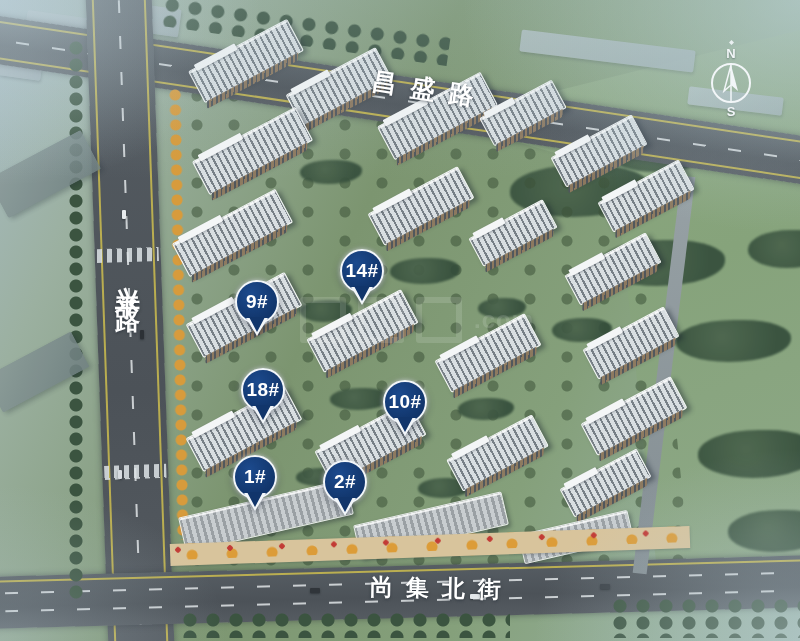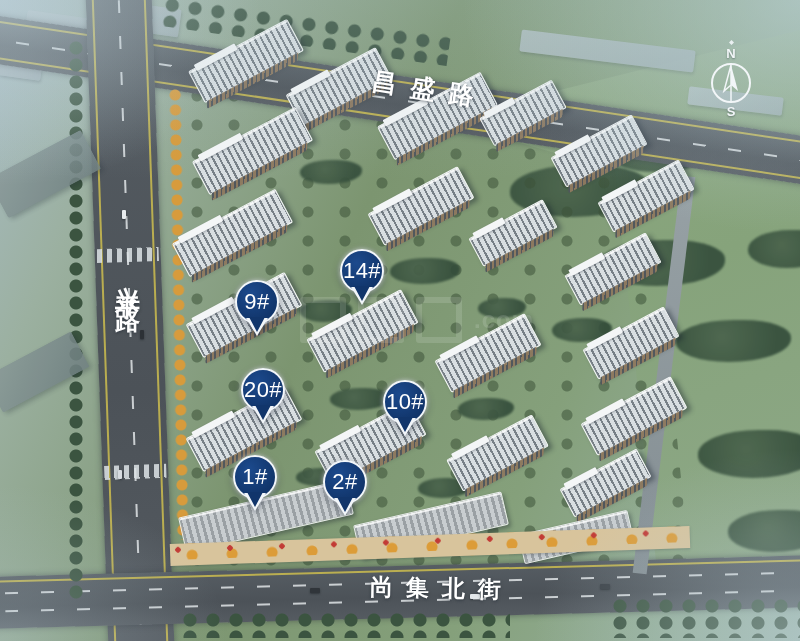--- a/index.html
+++ b/index.html
@@ -71,21 +71,21 @@
   .label-top{left:372px;top:64px;font-size:25px;letter-spacing:14px;transform:rotate(9deg);transform-origin:left center;}
   .label-left{left:112px;top:266px;font-size:25px;writing-mode:vertical-lr;text-orientation:upright;letter-spacing:11px;}
   .label-bottom{left:370px;top:573px;font-size:23px;letter-spacing:13px;transform:rotate(1deg);}
   
   .pin{width:44px;height:60px;filter:drop-shadow(0 2px 3px rgba(10,20,40,.45));cursor:pointer;}
   .pin-head{box-sizing:border-box;width:44px;height:44px;border-radius:50%;
     background:radial-gradient(circle at 36% 30%,#1c4a8d,var(--pin-fill,#11356b) 72%);
     border:2.5px solid var(--pin-border,#f2f6fa);
     box-shadow:0 0 5px rgba(255,255,255,.7);
     display:flex;align-items:center;justify-content:center;}
-  .pin-label{color:#fff;font-weight:normal;font-size:22px;letter-spacing:.5px;}
+  .pin-label{color:#fff;font-weight:bold;font-size:19px;letter-spacing:.5px;}
   .pin-tail-outer{position:absolute;top:38px;left:50%;transform:translateX(-50%);width:0;height:0;
     border-left:11px solid transparent;border-right:11px solid transparent;border-top:18px solid var(--pin-border,#f2f6fa);}
   .pin-tail-inner{position:absolute;top:37px;left:50%;transform:translateX(-50%);width:0;height:0;
     border-left:8px solid transparent;border-right:8px solid transparent;border-top:15px solid var(--pin-fill,#11356b);}
   
   .phase-badge{left:32px;top:571px;width:116px;height:42px;border-radius:10px;
     background:var(--badge-bg,#1d3e7d);border:3px solid var(--badge-border,#e3eaf1);
     display:flex;align-items:center;justify-content:center;
     color:#fff;font-size:27px;font-weight:bold;letter-spacing:9px;text-indent:9px;
     box-shadow:0 2px 5px rgba(10,20,40,.4);}
@@ -209,21 +209,21 @@
   </div>
   <div class="abs pin" style="left:340px;top:249px">
     <div class="pin-head">
         <span class="pin-label">14#</span>
       </div>
     <div class="pin-tail-outer"></div>
     <div class="pin-tail-inner"></div>
   </div>
   <div class="abs pin" style="left:241px;top:368px">
     <div class="pin-head">
-        <span class="pin-label">20#</span>
+        <span class="pin-label">18#</span>
       </div>
     <div class="pin-tail-outer"></div>
     <div class="pin-tail-inner"></div>
   </div>
   <div class="abs pin" style="left:383px;top:380px">
     <div class="pin-head">
         <span class="pin-label">10#</span>
       </div>
     <div class="pin-tail-outer"></div>
     <div class="pin-tail-inner"></div>

